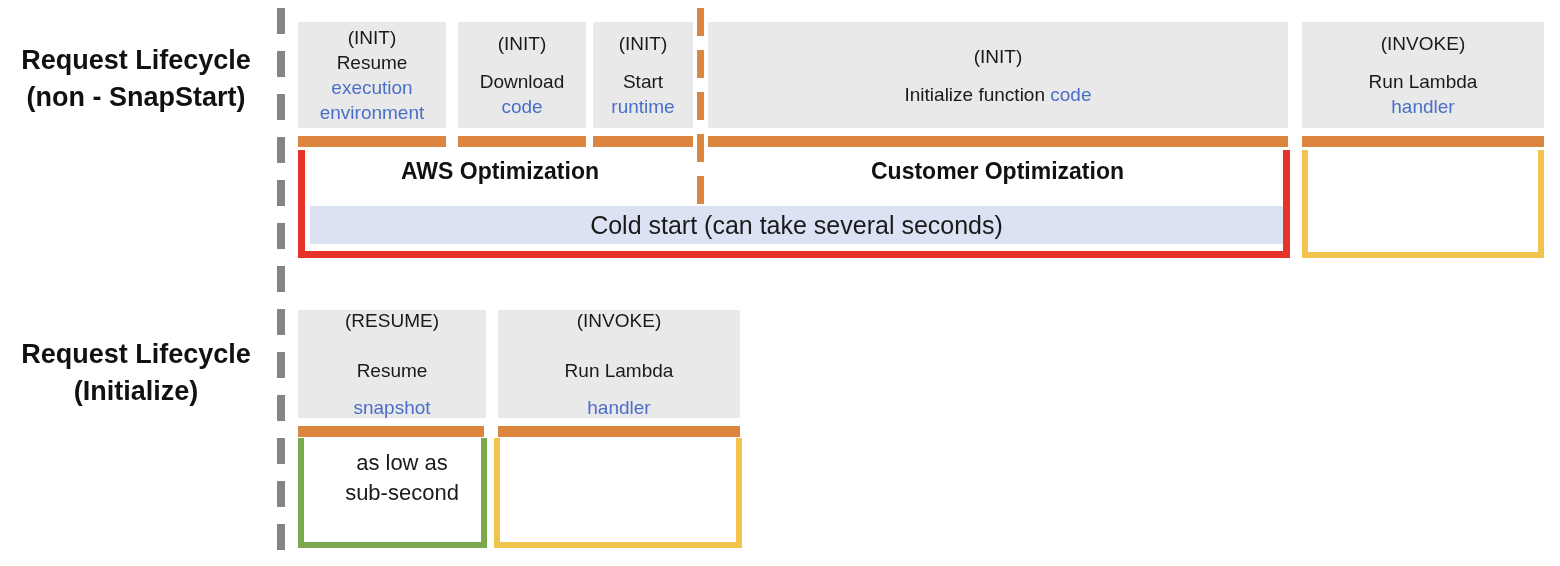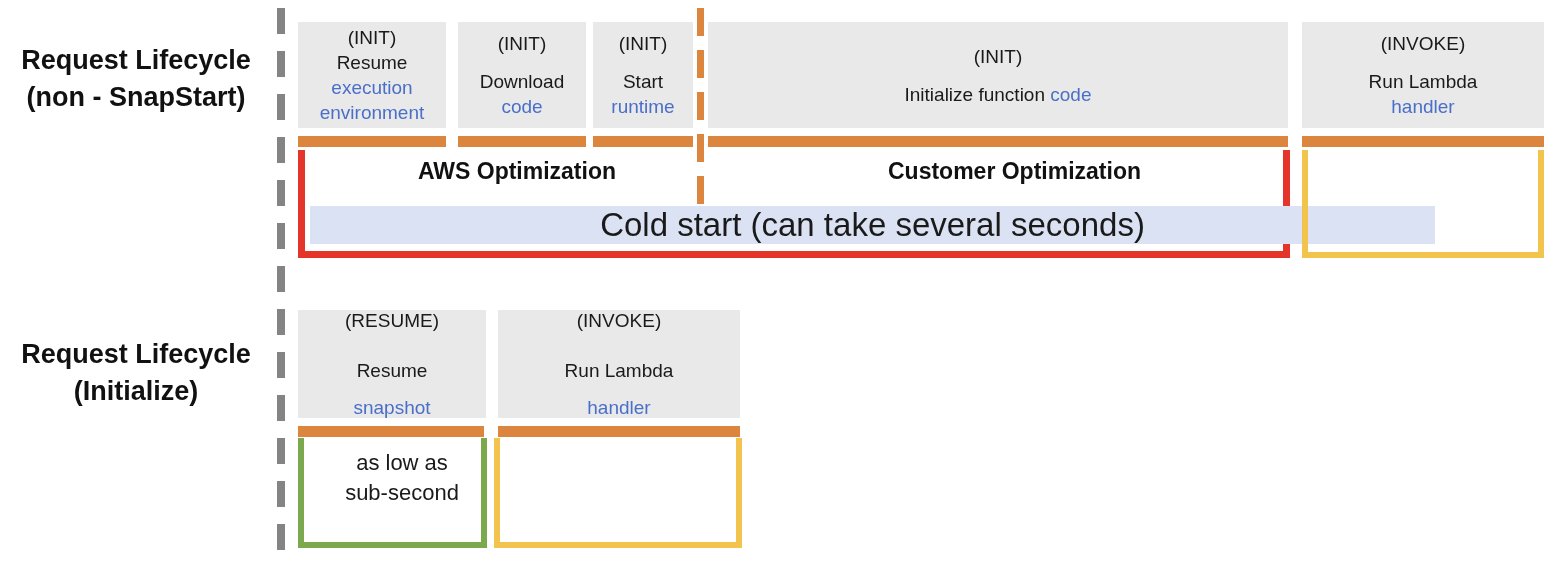--- a/index.html
+++ b/index.html
@@ -45,26 +45,26 @@
   .row1-bar { top:136px; }
   .row2-bar { top:426px; }
 
   
   .bracket { border-style:solid; border-top:none; background:transparent; }
   .bracket.red    { border-color:var(--red);    border-width:7px; }
   .bracket.yellow { border-color:var(--yellow); border-width:6px; }
   .bracket.green  { border-color:var(--green);  border-width:6px; }
 
   .opt-label {
-    top:157px; text-align:center; font-weight:bold; font-size:23px; line-height:28px; color:#111;margin-left:17px;
+    top:157px; text-align:center; font-weight:bold; font-size:23px; line-height:28px; color:#111;
   }
   .cold-bar {
-    left:310px; top:206px; width:1125px; height:38px;
+    left:310px; top:206px; width:973px; height:38px;
     background:var(--lavender);
-    text-align:center; font-size:33px; line-height:38px; color:#1a1a1a;
+    text-align:center; font-size:25px; line-height:38px; color:#1a1a1a;
   }
   .latency-note {
     left:298px; top:448px; width:208px;
     text-align:center; font-size:22px; line-height:30px; color:#1a1a1a;
   }
 </style>
 </head>
 <body>
 
 <div id="canvas">

